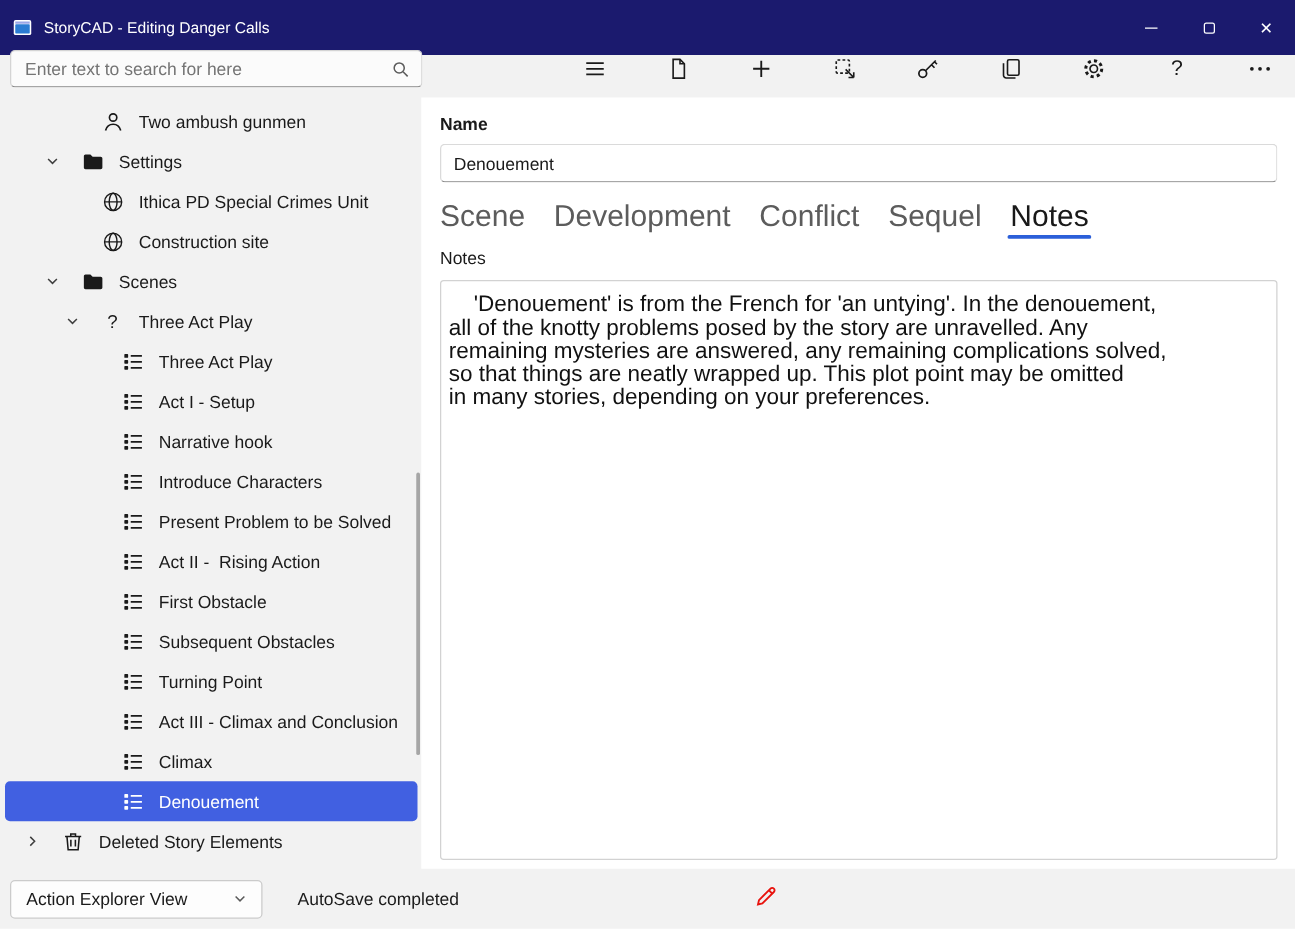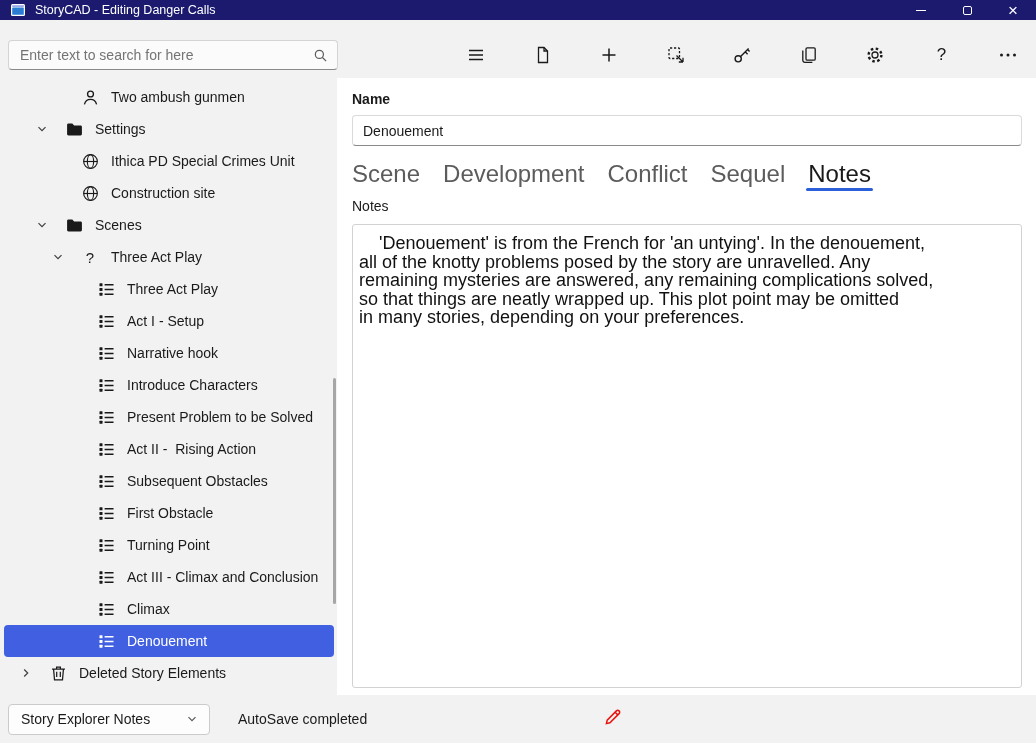--- a/index.html
+++ b/index.html
@@ -4,21 +4,21 @@
 <style>
   * { margin:0; padding:0; box-sizing:border-box; }
   html,body { width:1036px; height:743px; }
   body {
     position:relative; overflow:hidden;
     background:#f2f2f2; color:#1a1a1a;
     font-family:"Liberation Sans","DejaVu Sans",sans-serif;
   }
 
   
-  .titlebar { position:absolute; top:0; left:0; right:0; height:20px;
+  .titlebar { position:absolute; top:0; left:0; right:0; height:44px;
     background:var(--titlebar_bg,#1b1a6e); color:#fff; display:flex; align-items:center; }
   .app-icon { width:16px; height:16px; margin-left:10px; display:flex; }
   .title-text { font-size:12.5px; margin-left:9px; }
   .win-buttons { margin-left:auto; display:flex; height:100%; }
   .win-btn { width:46px; height:100%; display:flex; align-items:center; justify-content:center; cursor:default; }
   .min-glyph { width:10px; height:1px; background:#fff; }
   .max-glyph { width:9px; height:9px; border:1px solid #fff; border-radius:2px; }
   .close-glyph { font-size:17px; line-height:1; color:#fff; }
 
   
@@ -335,35 +335,35 @@
         <span class="ticon">
           <svg viewBox="0 0 20 20">
             <g fill="currentColor">
               <rect x="2.6" y="3.4" width="3.2" height="3.2" rx="0.6"></rect>
               <rect x="2.6" y="8.4" width="3.2" height="3.2" rx="0.6"></rect>
               <rect x="2.6" y="13.4" width="3.2" height="3.2" rx="0.6"></rect>
             </g>
             <path d="M8 5h9.4M8 10h9.4M8 15h9.4" stroke="currentColor" stroke-width="1.5" fill="none"></path>
           </svg>
         </span>
+        <span class="tlabel">First Obstacle</span>
+      </div>
+      <div class="tree-row lvl3">
+        <span class="chev"></span>
+        <span class="ticon">
+          <svg viewBox="0 0 20 20">
+            <g fill="currentColor">
+              <rect x="2.6" y="3.4" width="3.2" height="3.2" rx="0.6"></rect>
+              <rect x="2.6" y="8.4" width="3.2" height="3.2" rx="0.6"></rect>
+              <rect x="2.6" y="13.4" width="3.2" height="3.2" rx="0.6"></rect>
+            </g>
+            <path d="M8 5h9.4M8 10h9.4M8 15h9.4" stroke="currentColor" stroke-width="1.5" fill="none"></path>
+          </svg>
+        </span>
         <span class="tlabel">Subsequent Obstacles</span>
-      </div>
-      <div class="tree-row lvl3">
-        <span class="chev"></span>
-        <span class="ticon">
-          <svg viewBox="0 0 20 20">
-            <g fill="currentColor">
-              <rect x="2.6" y="3.4" width="3.2" height="3.2" rx="0.6"></rect>
-              <rect x="2.6" y="8.4" width="3.2" height="3.2" rx="0.6"></rect>
-              <rect x="2.6" y="13.4" width="3.2" height="3.2" rx="0.6"></rect>
-            </g>
-            <path d="M8 5h9.4M8 10h9.4M8 15h9.4" stroke="currentColor" stroke-width="1.5" fill="none"></path>
-          </svg>
-        </span>
-        <span class="tlabel">First Obstacle</span>
       </div>
       <div class="tree-row lvl3">
         <span class="chev"></span>
         <span class="ticon">
           <svg viewBox="0 0 20 20">
             <g fill="currentColor">
               <rect x="2.6" y="3.4" width="3.2" height="3.2" rx="0.6"></rect>
               <rect x="2.6" y="8.4" width="3.2" height="3.2" rx="0.6"></rect>
               <rect x="2.6" y="13.4" width="3.2" height="3.2" rx="0.6"></rect>
             </g>
@@ -446,21 +446,21 @@
     <div class="notes-content">    'Denouement' is from the French for 'an untying'. In the denouement,
 all of the knotty problems posed by the story are unravelled. Any
 remaining mysteries are answered, any remaining complications solved,
 so that things are neatly wrapped up. This plot point may be omitted
 in many stories, depending on your preferences.</div>
   </div>
 </div>
 
 <div class="statusbar">
   <div class="view-select">
-    <span>Story Explorer Notes</span>
+    <span>Action Explorer View</span>
     <span class="dd-chev">
       <svg viewBox="0 0 12 12" fill="none" stroke="currentColor" stroke-width="1.2">
           <path d="M2.5 4.2L6 7.7l3.5-3.5"></path>
         </svg>
     </span>
   </div>
   <span class="autosave">AutoSave completed</span>
   <span class="pencil">
     <svg viewBox="0 0 20 20" fill="none" stroke="currentColor" stroke-width="1.5">
         <path d="M3.4 16.6l.8-3.5 9.2-9.2a1.9 1.9 0 012.7 2.7l-9.2 9.2z"></path>

